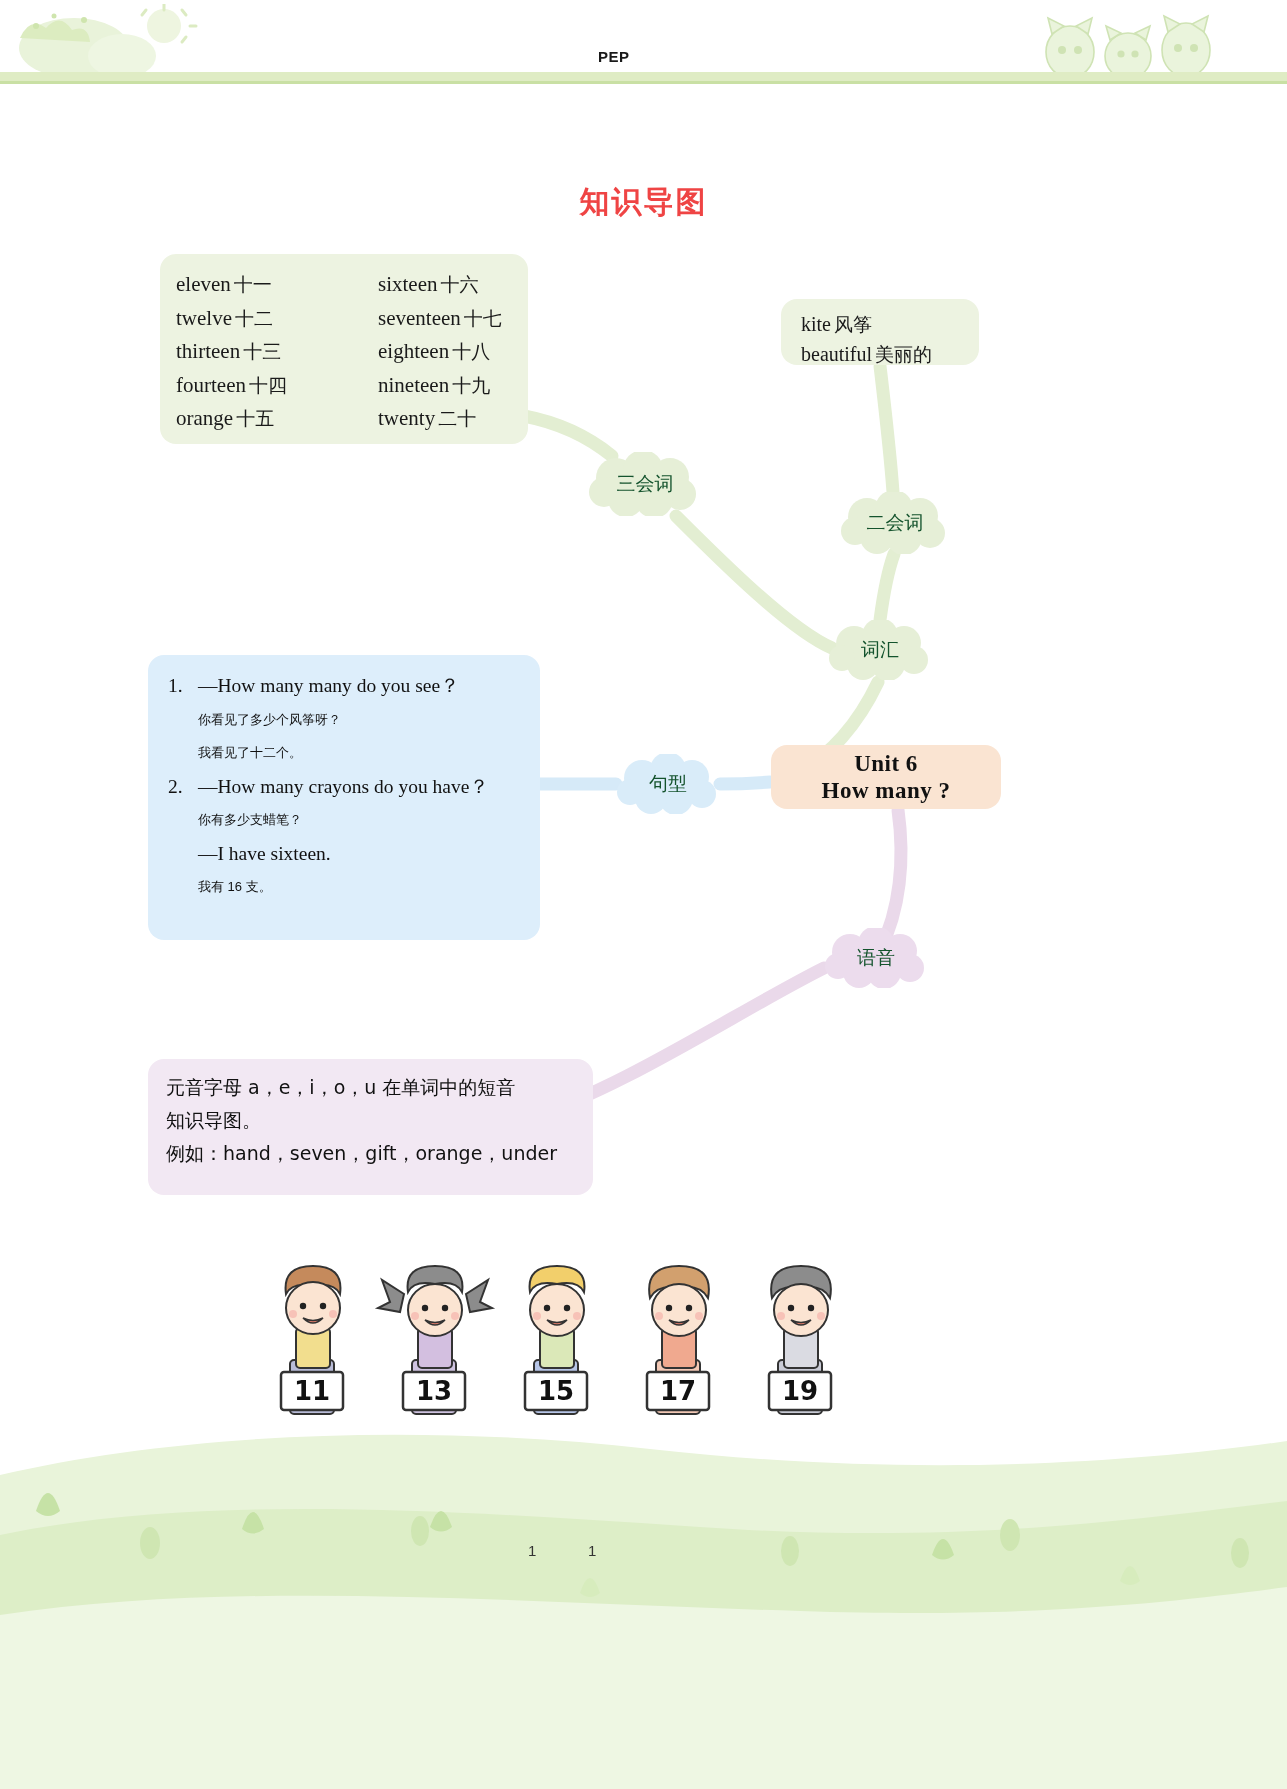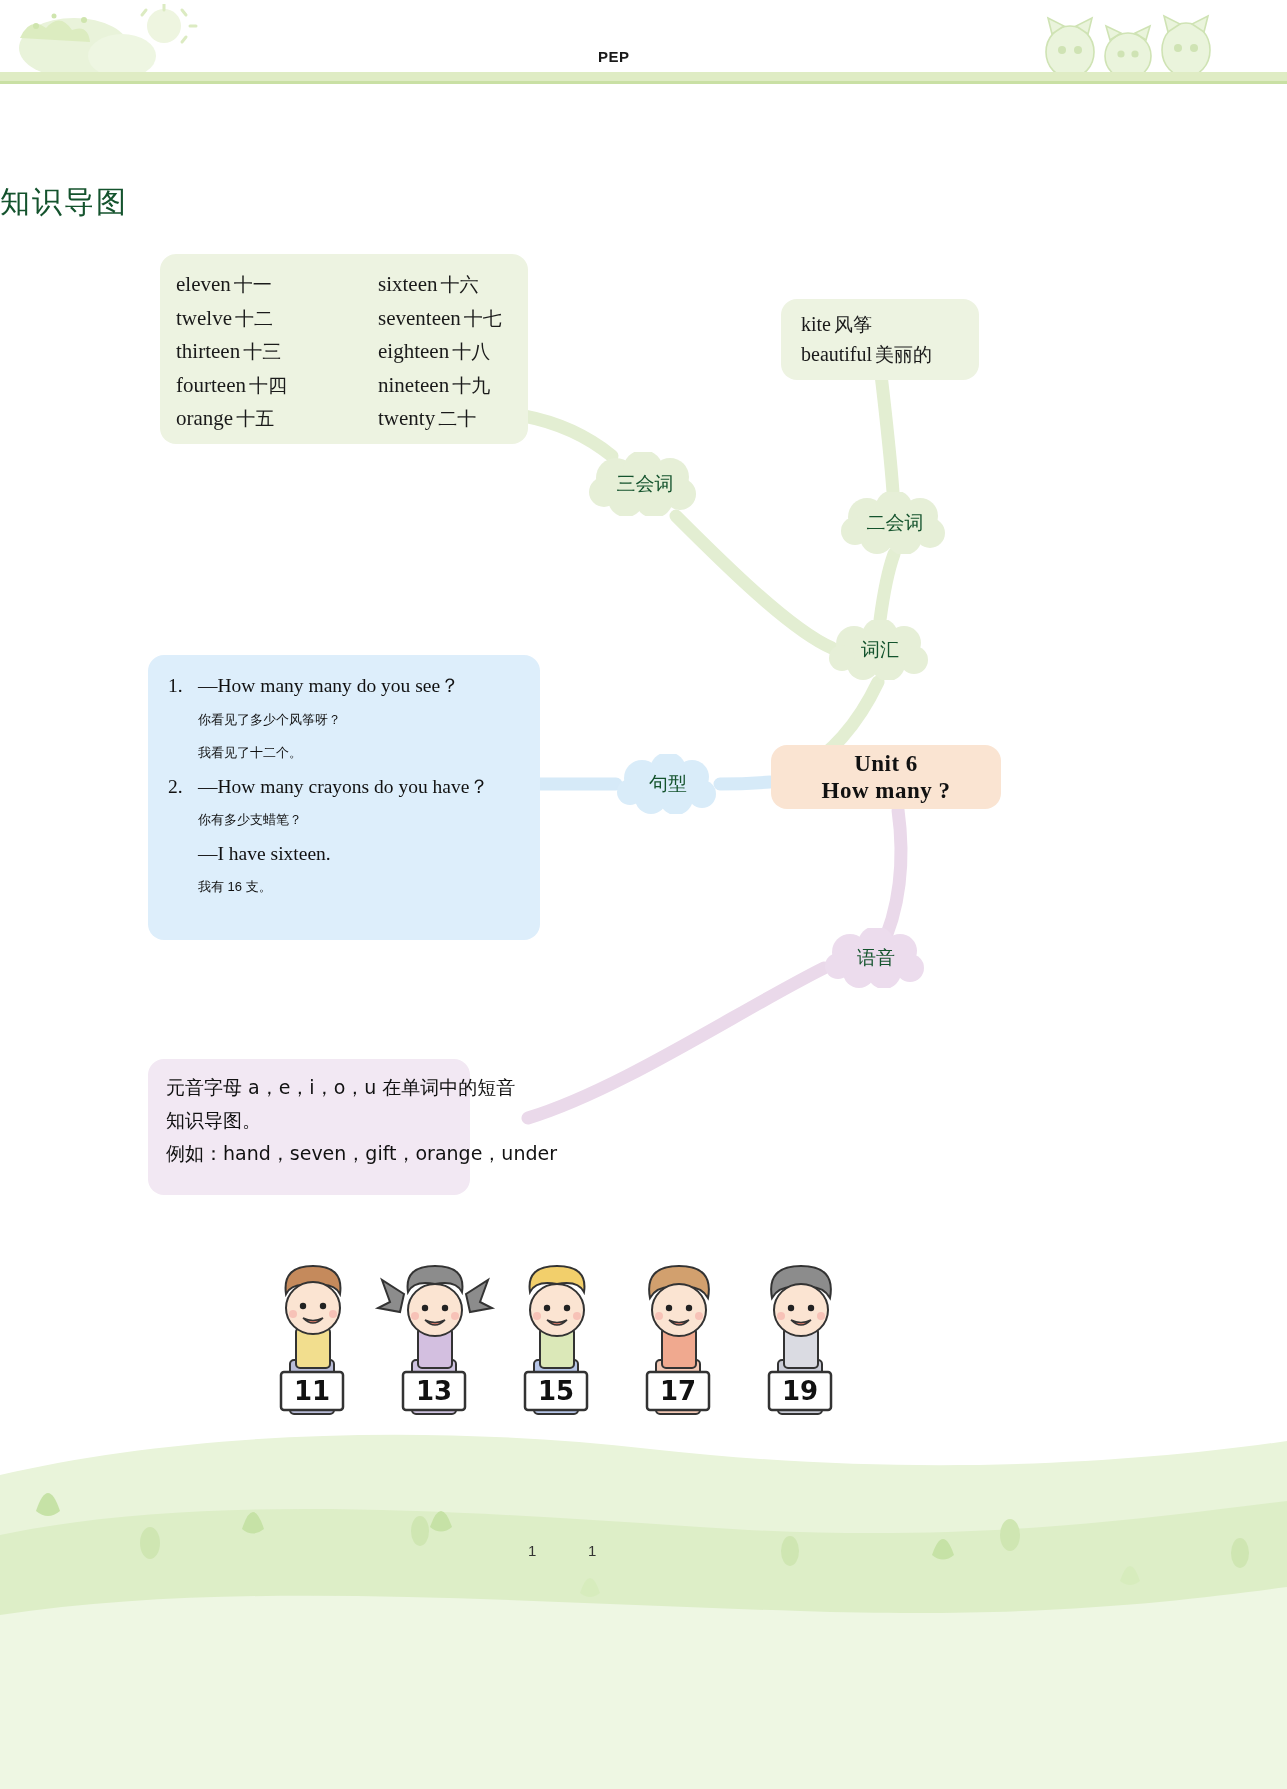--- a/index.html
+++ b/index.html
@@ -12,52 +12,52 @@
 
   
   .hdr-rule{position:absolute;left:0;top:72px;width:1287px;height:9px;background:#dfecc4;}
   .hdr-rule2{position:absolute;left:0;top:81px;width:1287px;height:3px;background:#c9e0a4;}
   .pep{position:absolute;left:598px;top:48px;font-family:"Liberation Sans","DejaVu Sans",sans-serif;
        font-size:15px;font-weight:bold;color:#1a1a1a;letter-spacing:.5px;}
   .hdr-deco{position:absolute;left:14px;top:4px;width:190px;height:84px;}
   .hdr-mascots{position:absolute;left:1040px;top:10px;width:180px;height:72px;}
 
   
-  .title{position:absolute;left:0;top:182px;width:1287px;text-align:left;
+  .title{position:absolute;left:0;top:182px;width:1287px;text-align:center;
          font-family:"DejaVu Sans","Liberation Sans",sans-serif;
-         font-size:30px;font-weight:normal;color:#14532d;letter-spacing:2px;}
+         font-size:30px;font-weight:bold;color:#ef4444;letter-spacing:2px;}
 
   
   .branches{position:absolute;left:0;top:0;width:1287px;height:1789px;}
 
   
   .box{position:absolute;border-radius:16px;box-sizing:border-box;}
   .box-green{background:#edf3e1;}
   .box-blue{background:#ddeefb;}
   .box-purple{background:#f2e8f3;}
   .box-peach{background:#fae4d2;}
 
   #words-box{left:160px;top:254px;width:368px;height:190px;padding:32px 0 0 16px;}
   .wcol{position:absolute;top:14px;font-size:21px;color:#1a1a1a;line-height:33.5px;}
   .wcol.c1{left:16px;}
   .wcol.c2{left:218px;}
   .wcol div{white-space:nowrap;}
   .cn{padding-left:3px;font-family:"DejaVu Sans","Liberation Sans",sans-serif;font-size:19px;}
 
-  #kite-box{left:781px;top:299px;width:198px;height:81px;padding:10px 0 0 20px;}
+  #kite-box{left:781px;top:299px;width:198px;height:66px;padding:10px 0 0 20px;}
   #kite-box div{font-size:20px;line-height:30px;color:#1a1a1a;white-space:nowrap;}
 
   #sent-box{left:148px;top:655px;width:392px;height:285px;padding:16px 0 0 0;}
   .sent-list{position:absolute;left:20px;top:14px;font-size:19.5px;line-height:33.5px;color:#111;}
   .sent-item{position:relative;padding-left:30px;margin:0;}
   .sent-num{position:absolute;left:0;top:0;}
   .sent-line{white-space:nowrap;}
   .sent-line.zh{font-family:Liberation Sans, sans-serif;font-size:13px;}
 
-  #phon-box{left:148px;top:1059px;width:322px;height:136px;padding:14px 0 0 0;}
+  #phon-box{left:148px;top:1059px;width:445px;height:136px;padding:14px 0 0 0;}
   .phon-lines{position:absolute;left:18px;top:12px;font-size:19px;line-height:33px;color:#111;}
   .phon-lines div{white-space:nowrap;}
   .phon-zh{font-family:"DejaVu Sans","Liberation Sans",sans-serif;}
 
   #unit-box{left:771px;top:745px;width:230px;height:64px;display:flex;
             flex-direction:column;align-items:center;justify-content:center;}
   #unit-box div{font-size:23px;font-weight:bold;line-height:27px;color:#111;letter-spacing:.5px;}
 
   
   .node{position:absolute;display:flex;align-items:center;justify-content:center;

